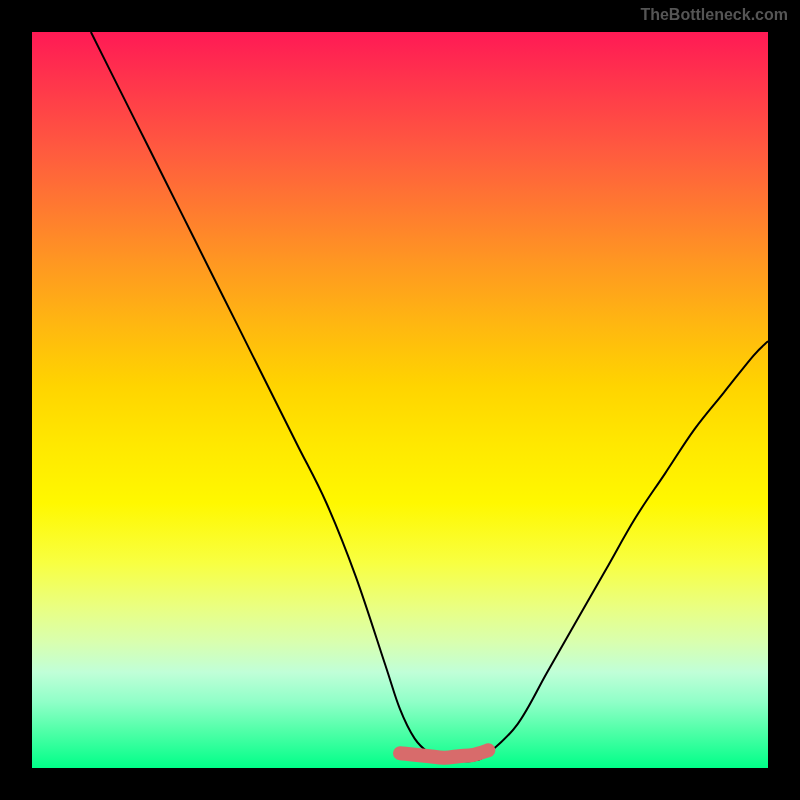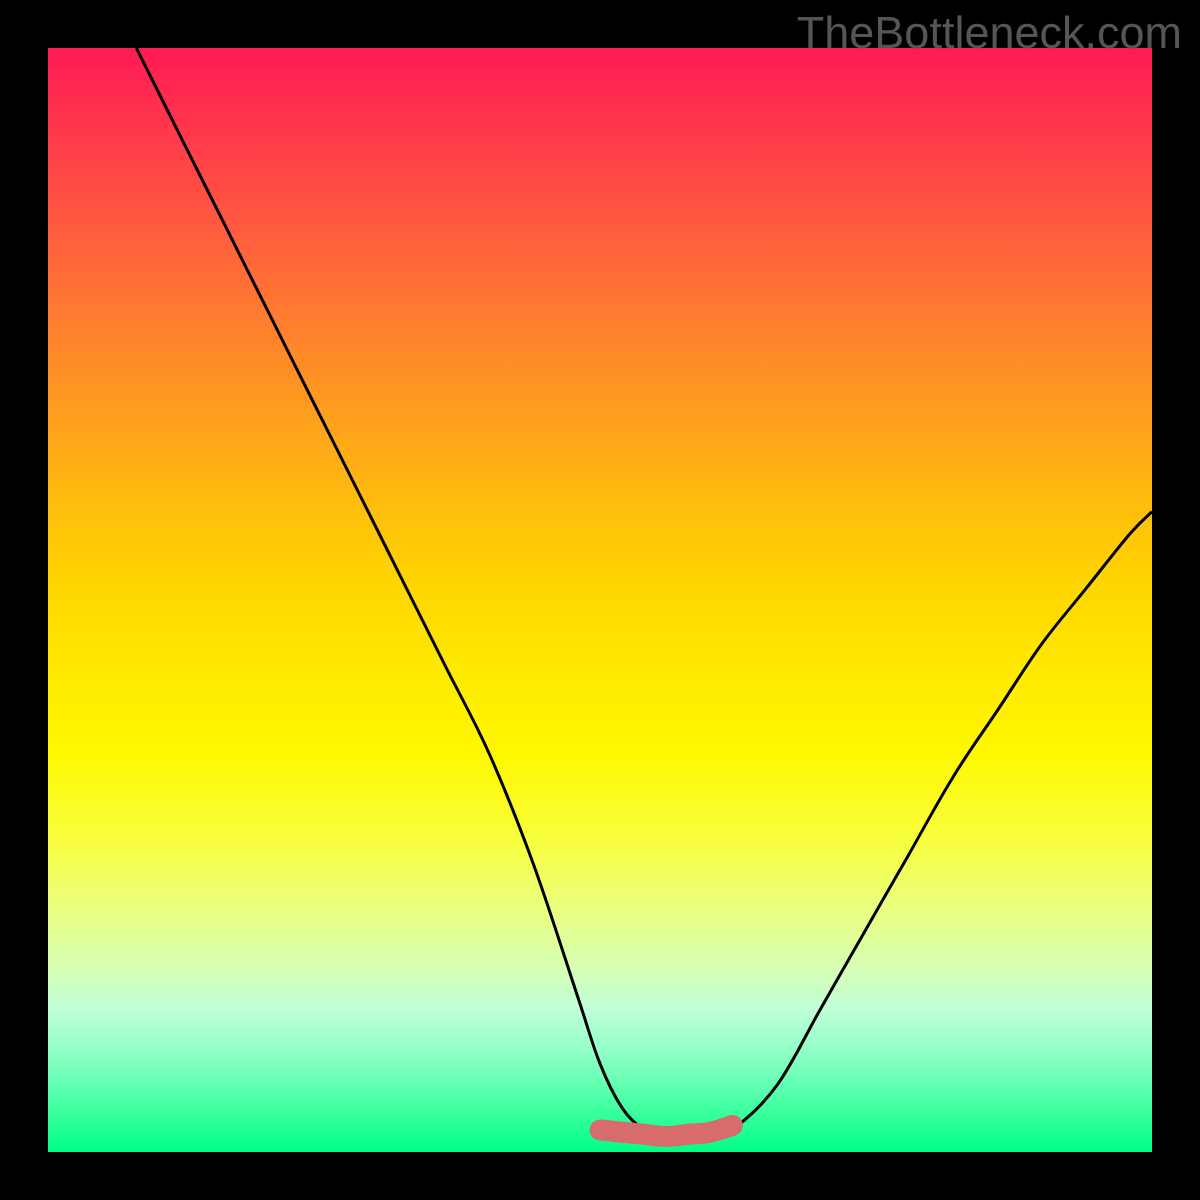--- a/index.html
+++ b/index.html
@@ -8,22 +8,22 @@
     height: 800px;
     background: #000;
     position: relative;
     font-family: Arial, sans-serif;
   }
   .watermark {
     position: absolute;
     top: 6px;
     right: 12px;
     color: #555;
-    font-size: 30px;
-    font-weight: 400;
+    font-size: 16px;
+    font-weight: 700;
     z-index: 10;
   }
   .plot-area {
     position: absolute;
     top: 32px;
     left: 32px;
     width: 736px;
     height: 736px;
     background: linear-gradient(to bottom,
       #ff1a55 0%,

